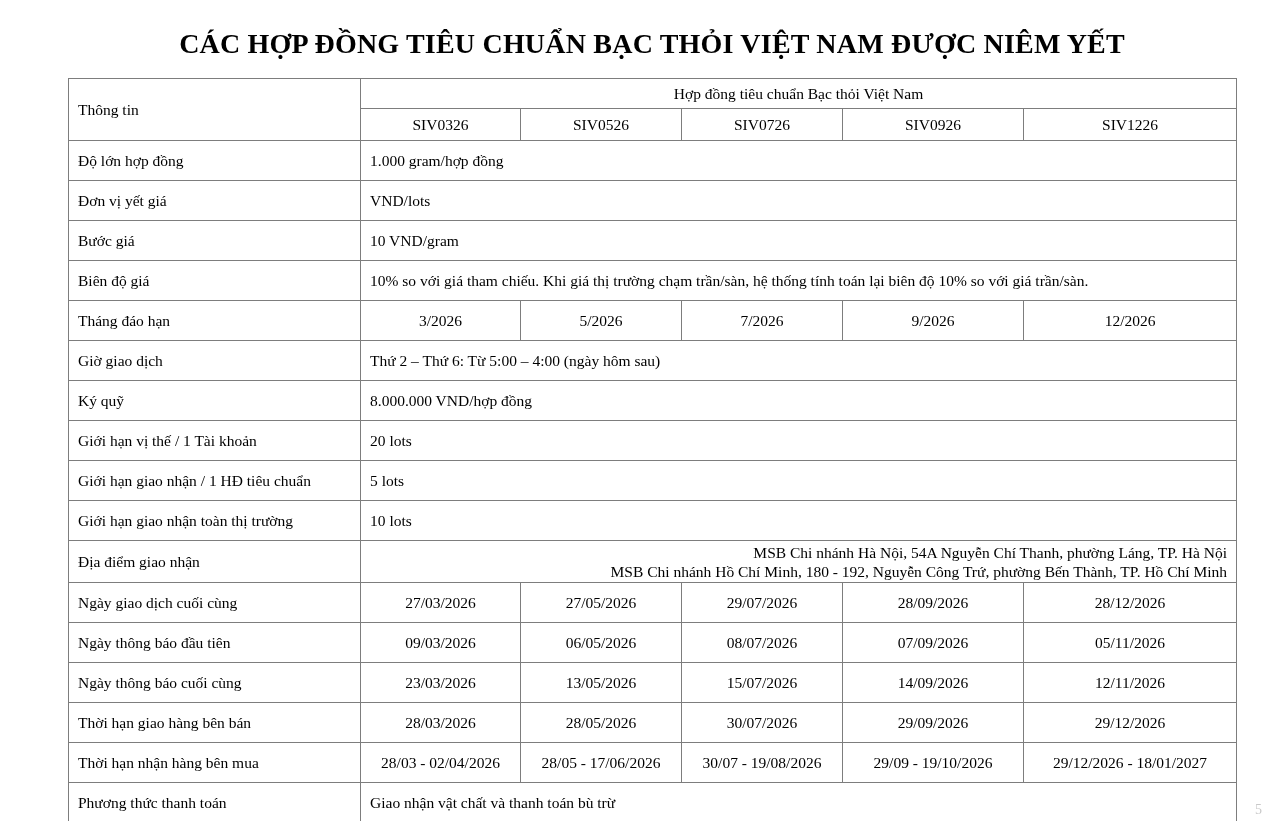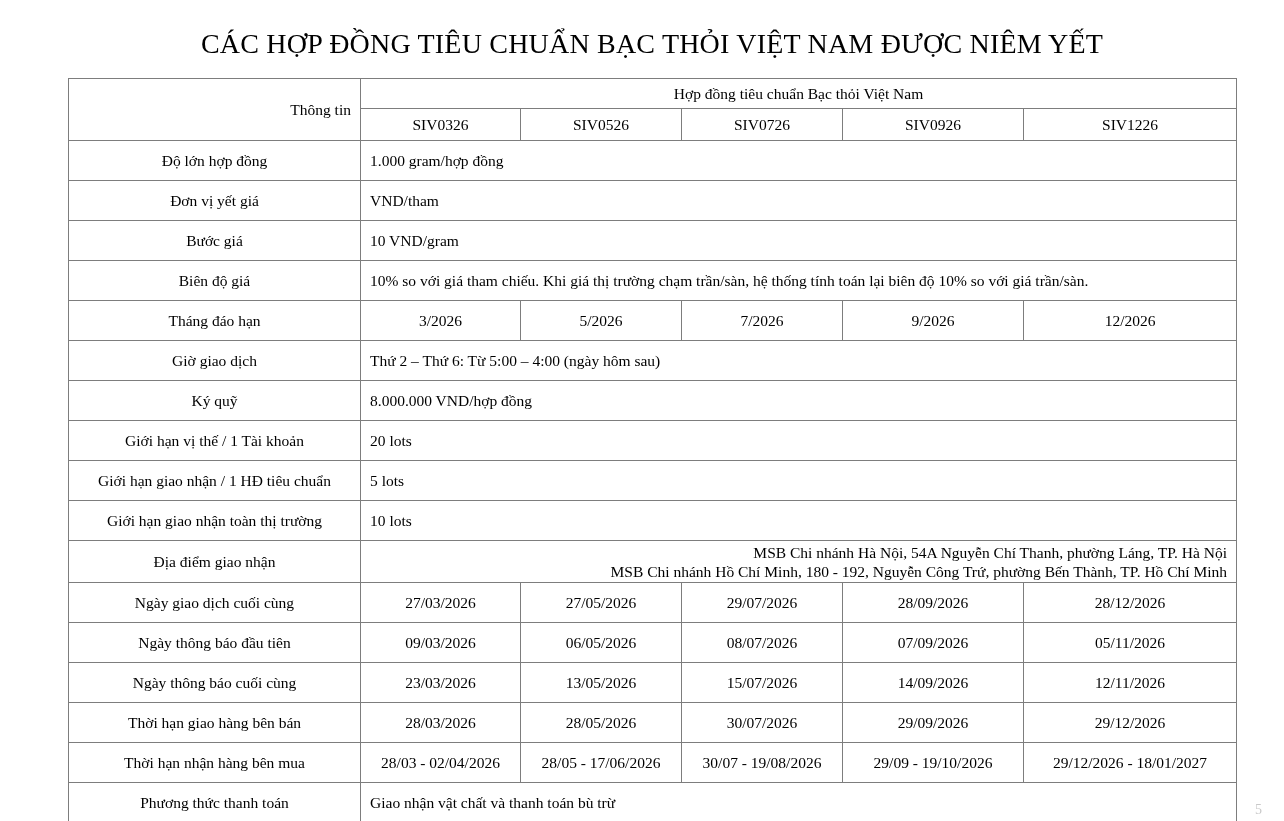--- a/index.html
+++ b/index.html
@@ -24,21 +24,21 @@
     height: 821px;
   }
 
   .doc-title {
     position: absolute;
     left: 68px;
     top: 27px;
     width: 1168px;
     text-align: center;
     font-family: "Liberation Serif", "DejaVu Serif", serif;
-    font-weight: normal;
+    font-weight: bold;
     font-size: 28px;
     letter-spacing: 0.2px;
     line-height: 34px;
     white-space: nowrap;
   }
 
   .table-wrap {
     position: absolute;
     left: 68px;
     top: 78px;
@@ -63,42 +63,42 @@
   table.spec td {
     border: 1px solid #7d7d7d;
     padding: 0 9px;
     vertical-align: middle;
     font-weight: normal;
     font-size: 15.5px;
     line-height: 19px;
   }
 
   .hdr-info {
-    text-align: right;
+    text-align: left;
     font-weight: bold;
     font-size: 17px;
     height: 60px;
     margin-top: 29px;
   }
   .hdr-group {
     text-align: center;
     font-weight: bold;
     font-size: 17px;
     height: 29px;
     margin-left: 43px;
   }
   .hdr-code {
     text-align: center;
     font-weight: bold;
     font-size: 16px;
     height: 31px;
   }
 
   td.label {
-    text-align: center;
+    text-align: left;
     height: 39px;
   }
   td.value-left {
     text-align: left;
     height: 39px;
   }
   td.value-center {
     text-align: center;
     height: 39px;
     margin-left: 23px;
@@ -153,21 +153,21 @@
             <th class="hdr-code">SIV1226</th>
           </tr>
       </thead>
       <tbody id="spec-body">
           <tr>
             <td class="label">Độ lớn hợp đồng</td>
             <td colspan="5" class="value-left">1.000 gram/hợp đồng</td>
           </tr>
           <tr>
             <td class="label">Đơn vị yết giá</td>
-            <td colspan="5" class="value-left">VND/tham</td>
+            <td colspan="5" class="value-left">VND/lots</td>
           </tr>
           <tr>
             <td class="label">Bước giá</td>
             <td colspan="5" class="value-left">10 VND/gram</td>
           </tr>
           <tr>
             <td class="label">Biên độ giá</td>
             <td colspan="5" class="value-left">10% so với giá tham chiếu. Khi giá thị trường chạm trần/sàn, hệ thống tính toán lại biên độ 10% so với giá trần/sàn.</td>
           </tr>
           <tr>

